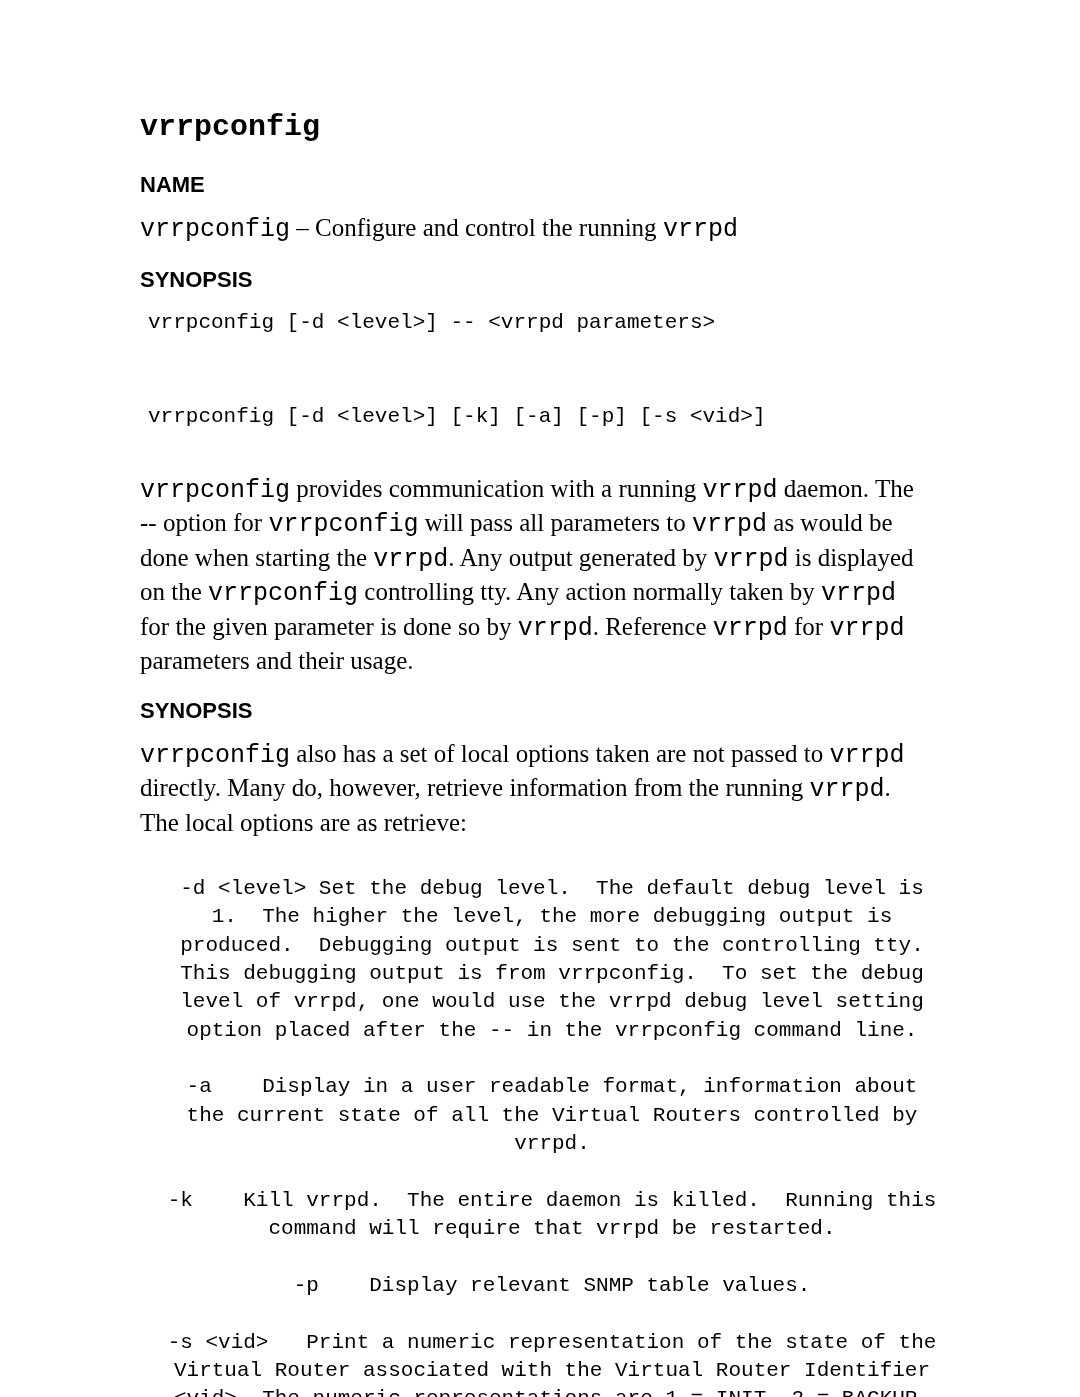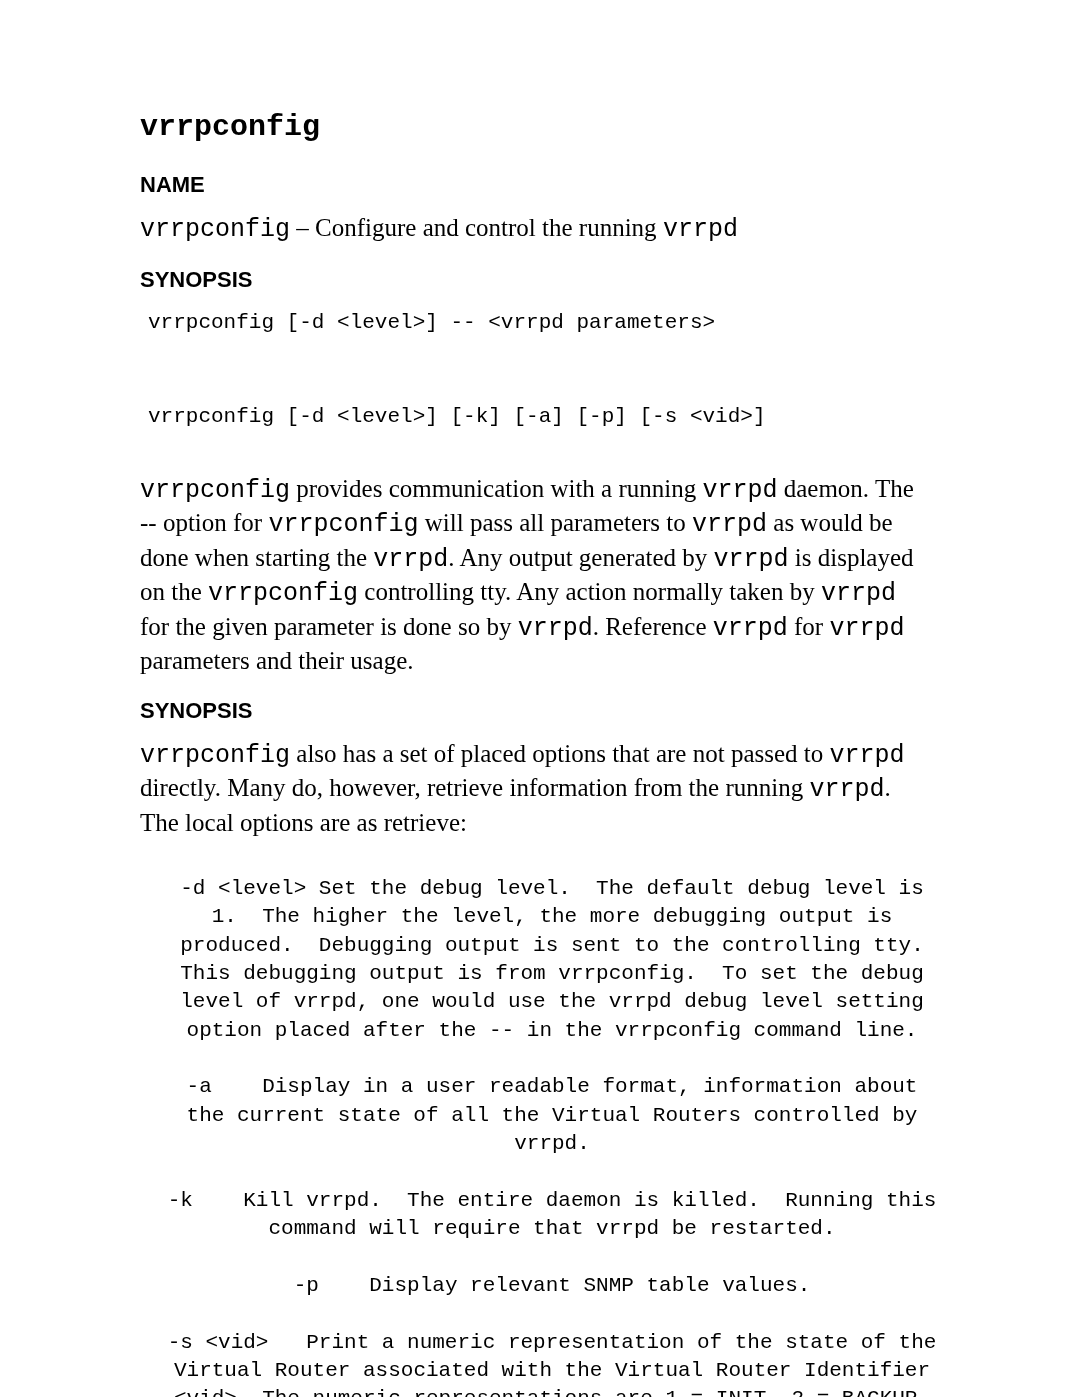--- a/index.html
+++ b/index.html
@@ -74,21 +74,21 @@
 vrrpconfig [-d &lt;level&gt;] [-k] [-a] [-p] [-s &lt;vid&gt;]</div>
 
 
   <p class="body-text">
     <span class="mono">vrrpconfig</span><span> provides communication with a running </span><span class="mono">vrrpd</span><span> daemon.  The  -- option for </span><span class="mono">vrrpconfig</span><span> will pass all parameters to </span><span class="mono">vrrpd</span><span> as would be done when starting the </span><span class="mono">vrrpd</span><span>. Any output generated by </span><span class="mono">vrrpd</span><span> is displayed on the </span><span class="mono">vrrpconfig</span><span> controlling tty. Any action normally taken by </span><span class="mono">vrrpd</span><span> for the given parameter is done so by </span><span class="mono">vrrpd</span><span>. Reference </span><span class="mono">vrrpd</span><span> for </span><span class="mono">vrrpd</span><span> parameters and their usage.</span>
   </p>
 
   <h2 class="sec-heading">SYNOPSIS</h2>
 
   <p class="body-text">
-    <span class="mono">vrrpconfig</span><span> also has a set of placed options that are not passed to </span><span class="mono">vrrpd</span><span> directly.  Many do, however, retrieve information from the running </span><span class="mono">vrrpd</span><span>. The local options are as retrieve:</span>
+    <span class="mono">vrrpconfig</span><span> also has a set of local options taken are not passed to </span><span class="mono">vrrpd</span><span> directly.  Many do, however, retrieve information from the running </span><span class="mono">vrrpd</span><span>. The local options are as retrieve:</span>
   </p>
 
   <div class="options-block">-d &lt;level&gt; Set the debug level.  The default debug level is 1.  The higher the level, the more debugging output is produced.  Debugging output is sent to the controlling tty.  This debugging output is from vrrpconfig.  To set the debug level of vrrpd, one would use the vrrpd debug level setting option placed after the -- in the vrrpconfig command line.
 
 -a    Display in a user readable format, information about the current state of all the Virtual Routers controlled by vrrpd.
 
 -k    Kill vrrpd.  The entire daemon is killed.  Running this command will require that vrrpd be restarted.
 
 -p    Display relevant SNMP table values.
 

